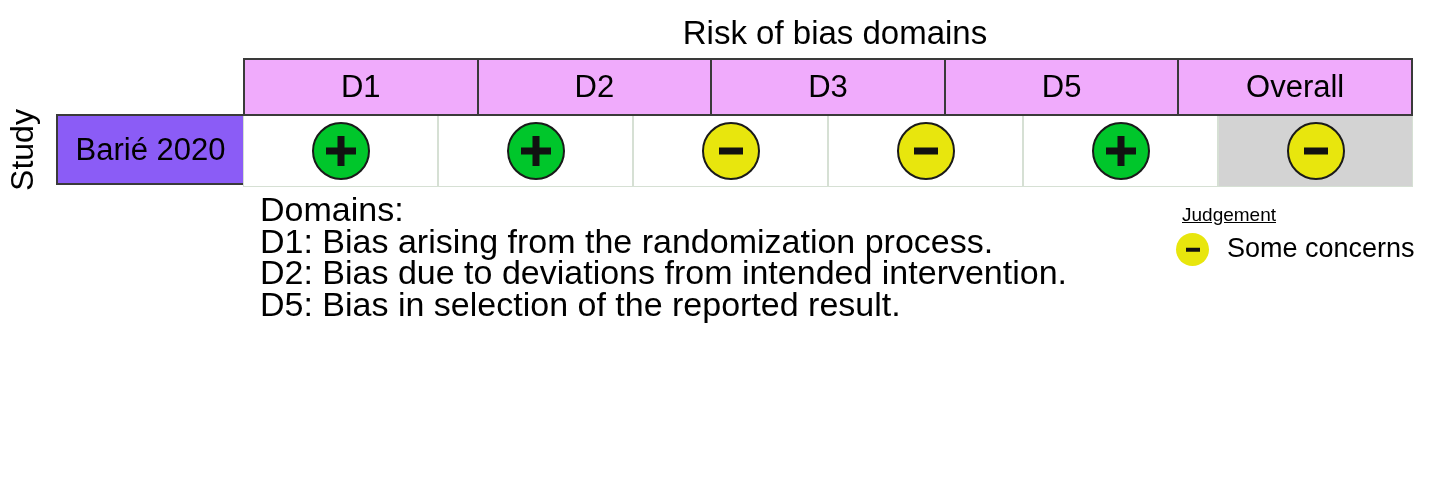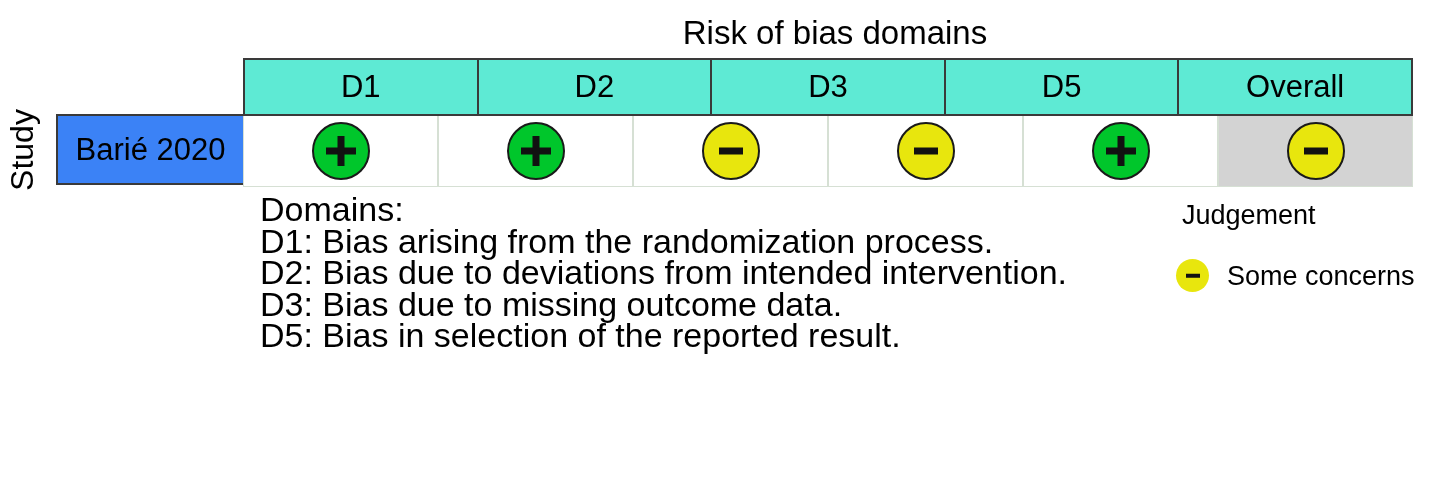--- a/index.html
+++ b/index.html
@@ -46,21 +46,21 @@
     white-space: nowrap;
   }
 
   
   #study-cell {
     position: absolute;
     left: 56px;
     top: 114px;
     width: 189px;
     height: 71px;
-    background: #3b82f6;
+    background: #8b5cf6;
     border: 2px solid #3a3a3a;
     box-sizing: border-box;
     display: flex;
     align-items: center;
     justify-content: center;
   }
   #study-cell .study-label {
     font-size: 31px;
     line-height: 34px;
     white-space: nowrap;
@@ -72,21 +72,21 @@
     left: 243px;
     top: 58px;
     width: 1170px;
   }
   .header-row {
     display: flex;
     height: 58px;
   }
   .header-cell {
     flex: 1 1 0;
-    background: #5eead4;
+    background: #f0abfc;
     border: 2px solid #3a3a3a;
     border-right-width: 1px;
     border-left-width: 1px;
     box-sizing: border-box;
     display: flex;
     align-items: center;
     justify-content: center;
     font-size: 31px;
     line-height: 34px;
     white-space: nowrap;
@@ -167,29 +167,30 @@
   #domains-caption .caption-line { display: block; }
 
   
   #legend {
     position: absolute;
     left: 1176px;
     top: 200px;
     width: 250px;
   }
   #legend .legend-title {
-    font-size: 27px;
+    font-size: 19px;
     line-height: 30px;
     margin-left: 6px;
-    margin-bottom: 22px;
-    white-space: nowrap;
+    margin-bottom: 3px;
+    white-space: nowrap;
+    text-decoration: underline;
   }
   .legend-row {
     display: flex;
-    align-items: center;
+    align-items: flex-start;
     height: 47px;
   }
   .legend-bubble {
     width: 33px;
     height: 33px;
     border-radius: 50%;
     position: relative;
     flex: 0 0 auto;
     margin-right: 18px;
   }
@@ -263,21 +264,20 @@
         </span>
       </div>
     </div>
 
   </div>
 
   <div id="domains-caption">
     <span class="caption-line">Domains:</span>
     <span class="caption-line">D1: Bias arising from the randomization process.</span>
     <span class="caption-line">D2: Bias due to deviations from intended intervention.</span>
-    <span class="caption-line">D3: Bias due to missing outcome data.</span>
     <span class="caption-line">D5: Bias in selection of the reported result.</span>
   </div>
 
   <div id="legend">
     <div class="legend-title">Judgement</div>
 
     <div class="legend-row">
       <span class="legend-bubble concerns">
         <span class="glyph-wrap glyph-minus"></span>
       </span>

